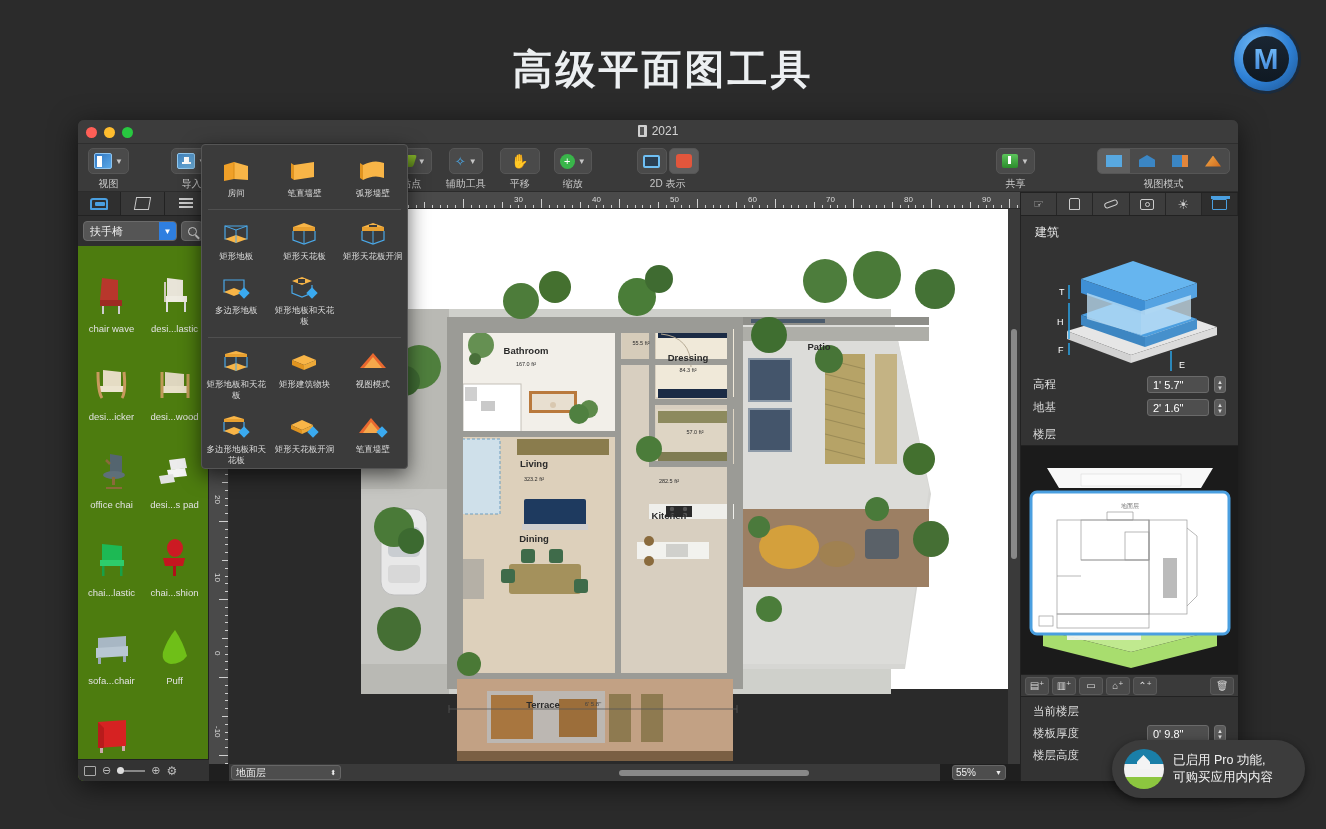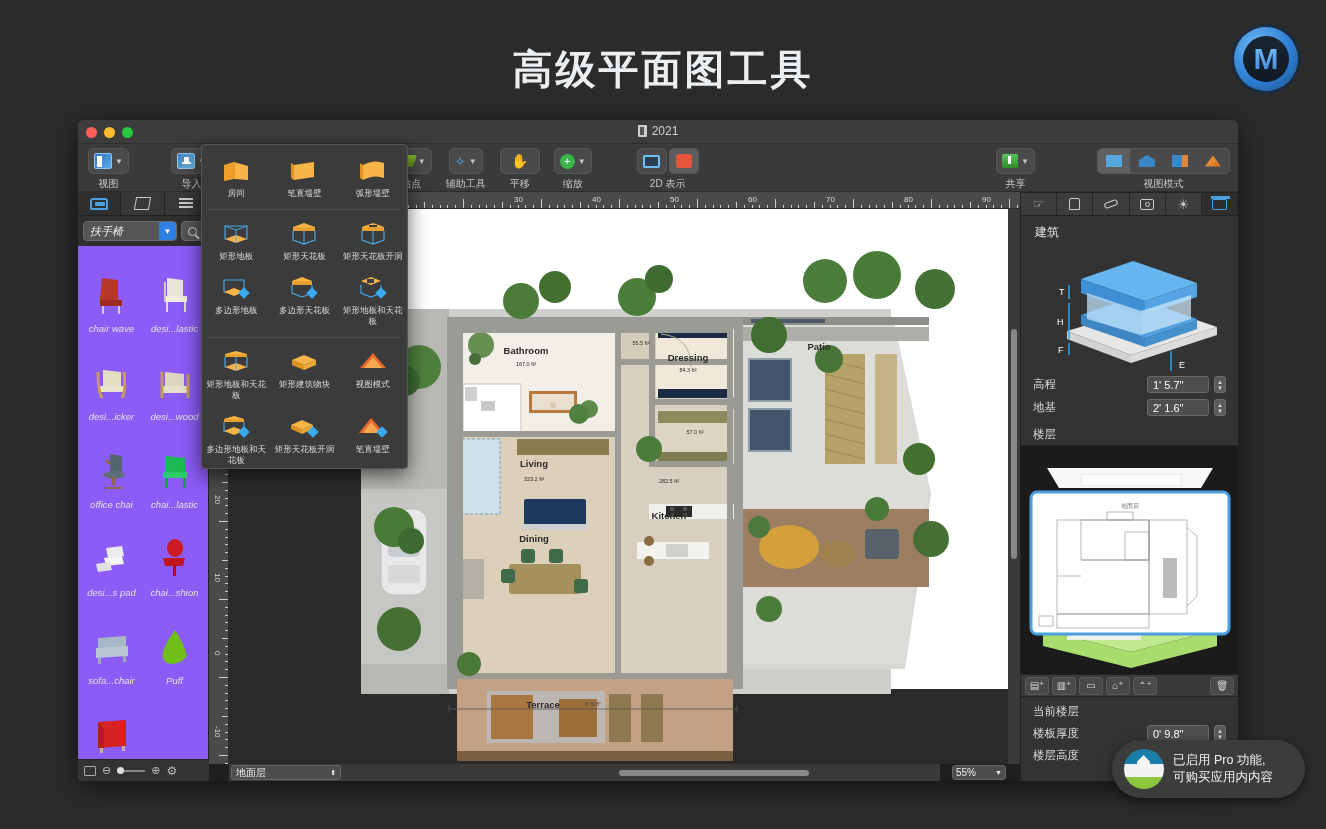--- a/index.html
+++ b/index.html
@@ -70,21 +70,21 @@
     display: flex; align-items: center; justify-content: center;
     padding: 0 5px; gap: 3px; border: 1px solid #565656;
   }
   .tbtn.sel { background: #5d5d5d; }
   .tlabel { font-size: 10px; color: #c9c9c9; margin-top: 3px; white-space: nowrap; }
   .chev { font-size: 8px; color: #c5c5c5; }
   .icon-sq { width: 18px; height: 16px; border-radius: 2px; display:inline-block; }
 
   
   .body-split { display: flex; height: 589px; }
-  .left-panel { width: 131px; background: #8b5cf6; border-right: 1px solid #222; position: relative; font-style: italic; }
+  .left-panel { width: 131px; background: #4d7c0f; border-right: 1px solid #222; position: relative; }
   .center-panel { flex: 1; position: relative; background: #1f1f1f; }
   .right-panel { width: 218px; background: #333; border-left: 1px solid #222; position: relative; }
 
   
   .lp-tabs { display: flex; height: 24px; border-bottom: 1px solid #222; }
   .lp-tab { flex: 1; display: flex; align-items: center; justify-content: center;
             border-right: 1px solid #222; background: #383838; }
   .lp-tab.active { background: #2f2f2f; }
   .lp-search { display: flex; align-items: center; gap: 4px; padding: 5px 5px; background:#2f2f2f;}
   .lp-combo {
@@ -397,37 +397,37 @@
                 <rect x="24" y="31" width="3" height="8" fill="#8a6a3a"></rect>
                 <path d="M18 42 L34 42" stroke="#8a6a3a" stroke-width="2"></path>
                 <path d="M18 14 L22 18" stroke="#8a6a3a" stroke-width="2.5"></path>
               </svg>
           </div>
           <div class="lp-name">office chai</div>
         </div>
         <div class="lp-item">
           <div class="lp-thumb">
             <svg width="48" height="48" viewBox="0 0 48 48">
+                <path d="M18 14 L34 12 L36 22 L20 24 Z" fill="#ececec"></path>
+                <path d="M16 24 L34 22 L36 30 L18 32 Z" fill="#f4f4f4"></path>
+                <path d="M8 30 L22 28 L24 36 L10 38 Z" fill="#e2e2e2"></path>
+              </svg>
+          </div>
+          <div class="lp-name">desi...s pad</div>
+        </div>
+        <div class="lp-item">
+          <div class="lp-thumb">
+            <svg width="48" height="48" viewBox="0 0 48 48">
                 <path d="M14 10 L34 12 L34 26 L14 26 Z" fill="#1db954"></path>
                 <path d="M12 26 L36 26 L36 32 L12 32 Z" fill="#2ecc6b"></path>
                 <rect x="14" y="32" width="2.5" height="10" fill="#18a047"></rect>
                 <rect x="32" y="32" width="2.5" height="10" fill="#18a047"></rect>
               </svg>
           </div>
           <div class="lp-name">chai...lastic</div>
-        </div>
-        <div class="lp-item">
-          <div class="lp-thumb">
-            <svg width="48" height="48" viewBox="0 0 48 48">
-                <path d="M18 14 L34 12 L36 22 L20 24 Z" fill="#ececec"></path>
-                <path d="M16 24 L34 22 L36 30 L18 32 Z" fill="#f4f4f4"></path>
-                <path d="M8 30 L22 28 L24 36 L10 38 Z" fill="#e2e2e2"></path>
-              </svg>
-          </div>
-          <div class="lp-name">desi...s pad</div>
         </div>
         <div class="lp-item">
           <div class="lp-thumb">
             <svg width="48" height="48" viewBox="0 0 48 48">
                 <ellipse cx="24" cy="14" rx="8" ry="9" fill="#cc1a23"></ellipse>
                 <path d="M12 24 L34 24 L32 32 L14 32 Z" fill="#c4161f"></path>
                 <rect x="22" y="32" width="3" height="10" fill="#b01018"></rect>
               </svg>
           </div>
           <div class="lp-name">chai...shion</div>
@@ -1065,31 +1065,20 @@
               <path d="M4 16 L14 20 L24 16 L14 12 Z" fill="#f8b547"></path>
               <rect x="20" y="13" width="8" height="8" fill="#3aaaf0" transform="rotate(45 24 17)"></rect>
             </svg>
         </span>
         <span class="menu-lab">多边形地板</span>
       </div>
       <div class="menu-cell">
         <span class="menu-ico">
           <svg width="32" height="24" viewBox="0 0 32 24">
               <path d="M4 5 L14 1 L24 5 L14 9 Z" fill="#f8b547"></path>
-              <path d="M4 5 L24 5 L24 9 L4 9 Z" fill="#e8a030"></path>
-              <path d="M4 9 L4 17 L14 21 L24 17 L24 9" fill="none" stroke="#4aa8e8" stroke-width="1.2"></path>
-              <rect x="20" y="13" width="8" height="8" fill="#3aaaf0" transform="rotate(45 24 17)"></rect>
-            </svg>
-        </span>
-        <span class="menu-lab">多边形天花板</span>
-      </div>
-      <div class="menu-cell">
-        <span class="menu-ico">
-          <svg width="32" height="24" viewBox="0 0 32 24">
-              <path d="M4 5 L14 1 L24 5 L14 9 Z" fill="#f8b547"></path>
               <rect x="10" y="3" width="7" height="4" fill="#3b3b3b"></rect>
               <path d="M4 9 L4 17 L14 21 L24 17 L24 9" fill="none" stroke="#4aa8e8" stroke-width="1.2"></path>
               <rect x="20" y="13" width="8" height="8" fill="#3aaaf0" transform="rotate(45 24 17)"></rect>
             </svg>
         </span>
         <span class="menu-lab">矩形地板和天花板</span>
       </div>
     </div>
 
     <div class="menu-div"></div>

